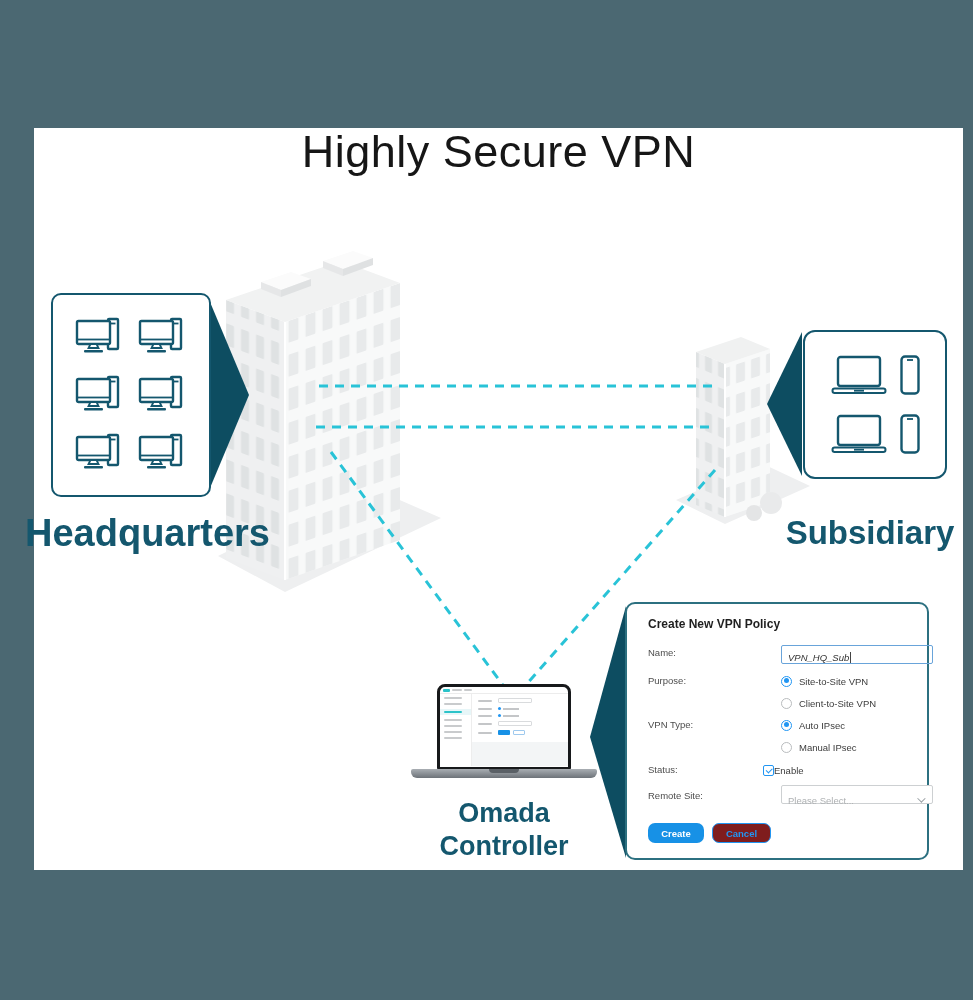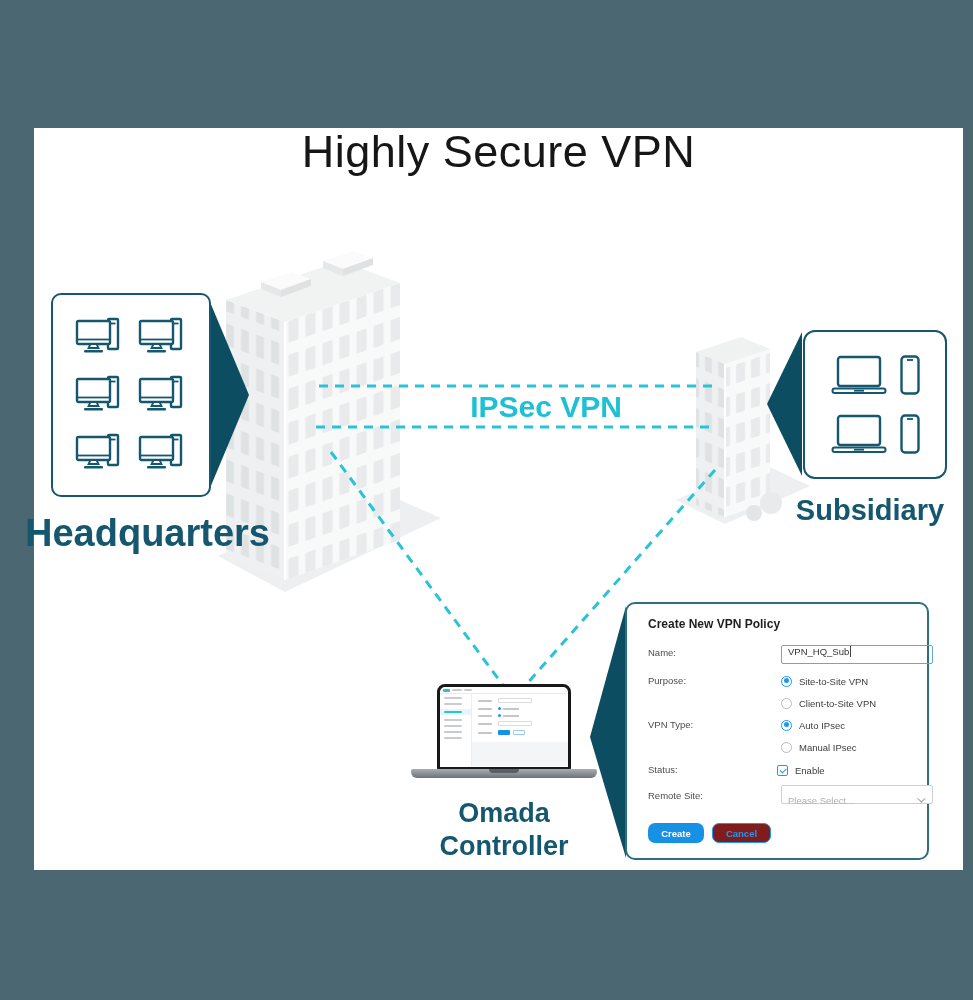--- a/index.html
+++ b/index.html
@@ -23,21 +23,21 @@
   .sub-box{position:absolute;left:790px;top:330px;width:144px;height:149px;z-index:3;background:#fff;
     border:2px solid #14576e;border-radius:12px;display:flex;flex-direction:column;
     justify-content:space-evenly;align-items:center;padding:4px 0;}
   .sub-row{display:flex;align-items:center;gap:13px;}
   .icon-mon{width:50px;height:40px;color:#14576e;}
   .icon-lap{width:56px;height:40px;color:#14576e;}
   .icon-pho{width:20px;height:40px;color:#14576e;}
 
   .teal-caption{position:absolute;z-index:3;text-align:center;font-weight:bold;color:#14576e;}
   .hq-label{left:12px;top:512px;width:220px;font-size:38px;}
-  .sub-label{left:757px;top:494px;width:200px;font-size:29px;}
+  .sub-label{left:757px;top:514px;width:200px;font-size:33px;}
   .ctrl-label{left:381px;top:797px;width:220px;font-size:27px;line-height:33px;}
 
   
   .laptop-screen{position:absolute;left:424px;top:684px;width:134px;height:86px;z-index:3;
     background:#fff;border:3px solid #17191b;border-radius:8px 8px 2px 2px;overflow:hidden;}
   .mini-top{height:7px;border-bottom:1px solid #ececec;display:flex;align-items:center;gap:2px;padding:0 3px;}
   .mini-logo{width:7px;height:3px;background:#2bc3c9;border-radius:1px;}
   .mini-bar{height:2px;background:#c9cbcd;border-radius:1px;}
   .mini-body{display:flex;height:72px;}
   .mini-side{width:32px;border-right:1px solid #ededed;padding-top:3px;display:flex;flex-direction:column;gap:4px;}
@@ -66,28 +66,28 @@
   .cloud{position:absolute;left:358px;top:698px;width:122px;height:86px;z-index:4;}
   .cloud-label{position:absolute;left:0;right:6px;top:40px;text-align:center;
     font-size:27px;font-weight:bold;color:#fff;}
 
   
   .dialog{position:absolute;left:612px;top:602px;width:304px;height:258px;z-index:4;background:#fff;
     border:2px solid #2c7080;border-radius:10px;font-size:9.5px;color:#3c3c3c;}
   .dlg-title{position:absolute;left:21px;top:13px;font-size:12px;font-weight:bold;color:#1f1f1f;}
   .f-label{position:absolute;left:21px;color:#4d4d4d;}
   .input{position:absolute;left:154px;top:41px;width:152px;height:19px;border:1px solid #69a4da;
-    border-radius:2px;display:flex;align-items:flex-start;padding-left:6px;color:#333;}
+    border-radius:2px;display:flex;align-items:flex-end;padding-left:6px;color:#333;font-style:italic;}
   .caret{width:1px;height:11px;background:#444;margin-left:1px;}
   .radio-row{position:absolute;left:154px;display:flex;align-items:center;gap:7px;height:12px;}
   .radio{width:11px;height:11px;border:1.5px solid #b9bcbe;border-radius:50%;background:#fff;flex:0 0 auto;}
   .radio.sel{border-color:#2196f3;}
   .radio.sel::after{content:'';display:block;width:5px;height:5px;border-radius:50%;
     background:#2196f3;margin:1.5px auto;}
-  .check-row{position:absolute;left:150px;top:160px;display:flex;align-items:flex-end;gap:7px;height:12px;}
+  .check-row{position:absolute;left:136px;top:160px;display:flex;align-items:flex-end;height:12px;}
   .checkbox{position:relative;width:11px;height:11px;border:1.5px solid #2196f3;border-radius:2px;background:#fff;}
   .checkbox::after{content:'';position:absolute;left:1.5px;top:2px;width:5px;height:2.5px;
     border-left:1.8px solid #2196f3;border-bottom:1.8px solid #2196f3;transform:rotate(-45deg);}
   .select{position:absolute;left:154px;top:181px;width:152px;height:19px;border:1px solid #cdd0d2;
     border-radius:2px;display:flex;align-items:center;justify-content:space-between;
     padding:11px 9px 0 6px;color:#aeb1b3;background:#fff;}
   .chev{width:6px;height:6px;border-right:1.5px solid #9aa0a4;border-bottom:1.5px solid #9aa0a4;
     transform:rotate(45deg) translateY(-2px);}
   .btn{position:absolute;top:219px;height:20px;border-radius:7px;display:flex;align-items:center;
     justify-content:center;font-weight:bold;cursor:pointer;}
@@ -179,21 +179,20 @@
     <polygon points="613,606 577,737 613,858" fill="#0d4d61"></polygon>
 
     <line x1="306" y1="386" x2="700" y2="386" stroke="#29c3d7" stroke-width="3" stroke-dasharray="9 7"></line>
     <line x1="303" y1="427" x2="703" y2="427" stroke="#29c3d7" stroke-width="3" stroke-dasharray="9 7"></line>
     <line x1="318" y1="452" x2="492" y2="688" stroke="#29c3d7" stroke-width="3" stroke-dasharray="9 7"></line>
     <line x1="702" y1="470" x2="512" y2="686" stroke="#29c3d7" stroke-width="3" stroke-dasharray="9 7"></line>
   </svg>
 
   <div class="page-title">Highly Secure VPN</div>
 
-  <div class="ipsec-label">IPSec VPN</div>
 
   <div class="hq-box">
     <div class="hq-row">
       <svg class="icon-mon">
           <use href="#icon-monitor"></use>
         </svg>
       <svg class="icon-mon">
           <use href="#icon-monitor"></use>
         </svg>
     </div>

